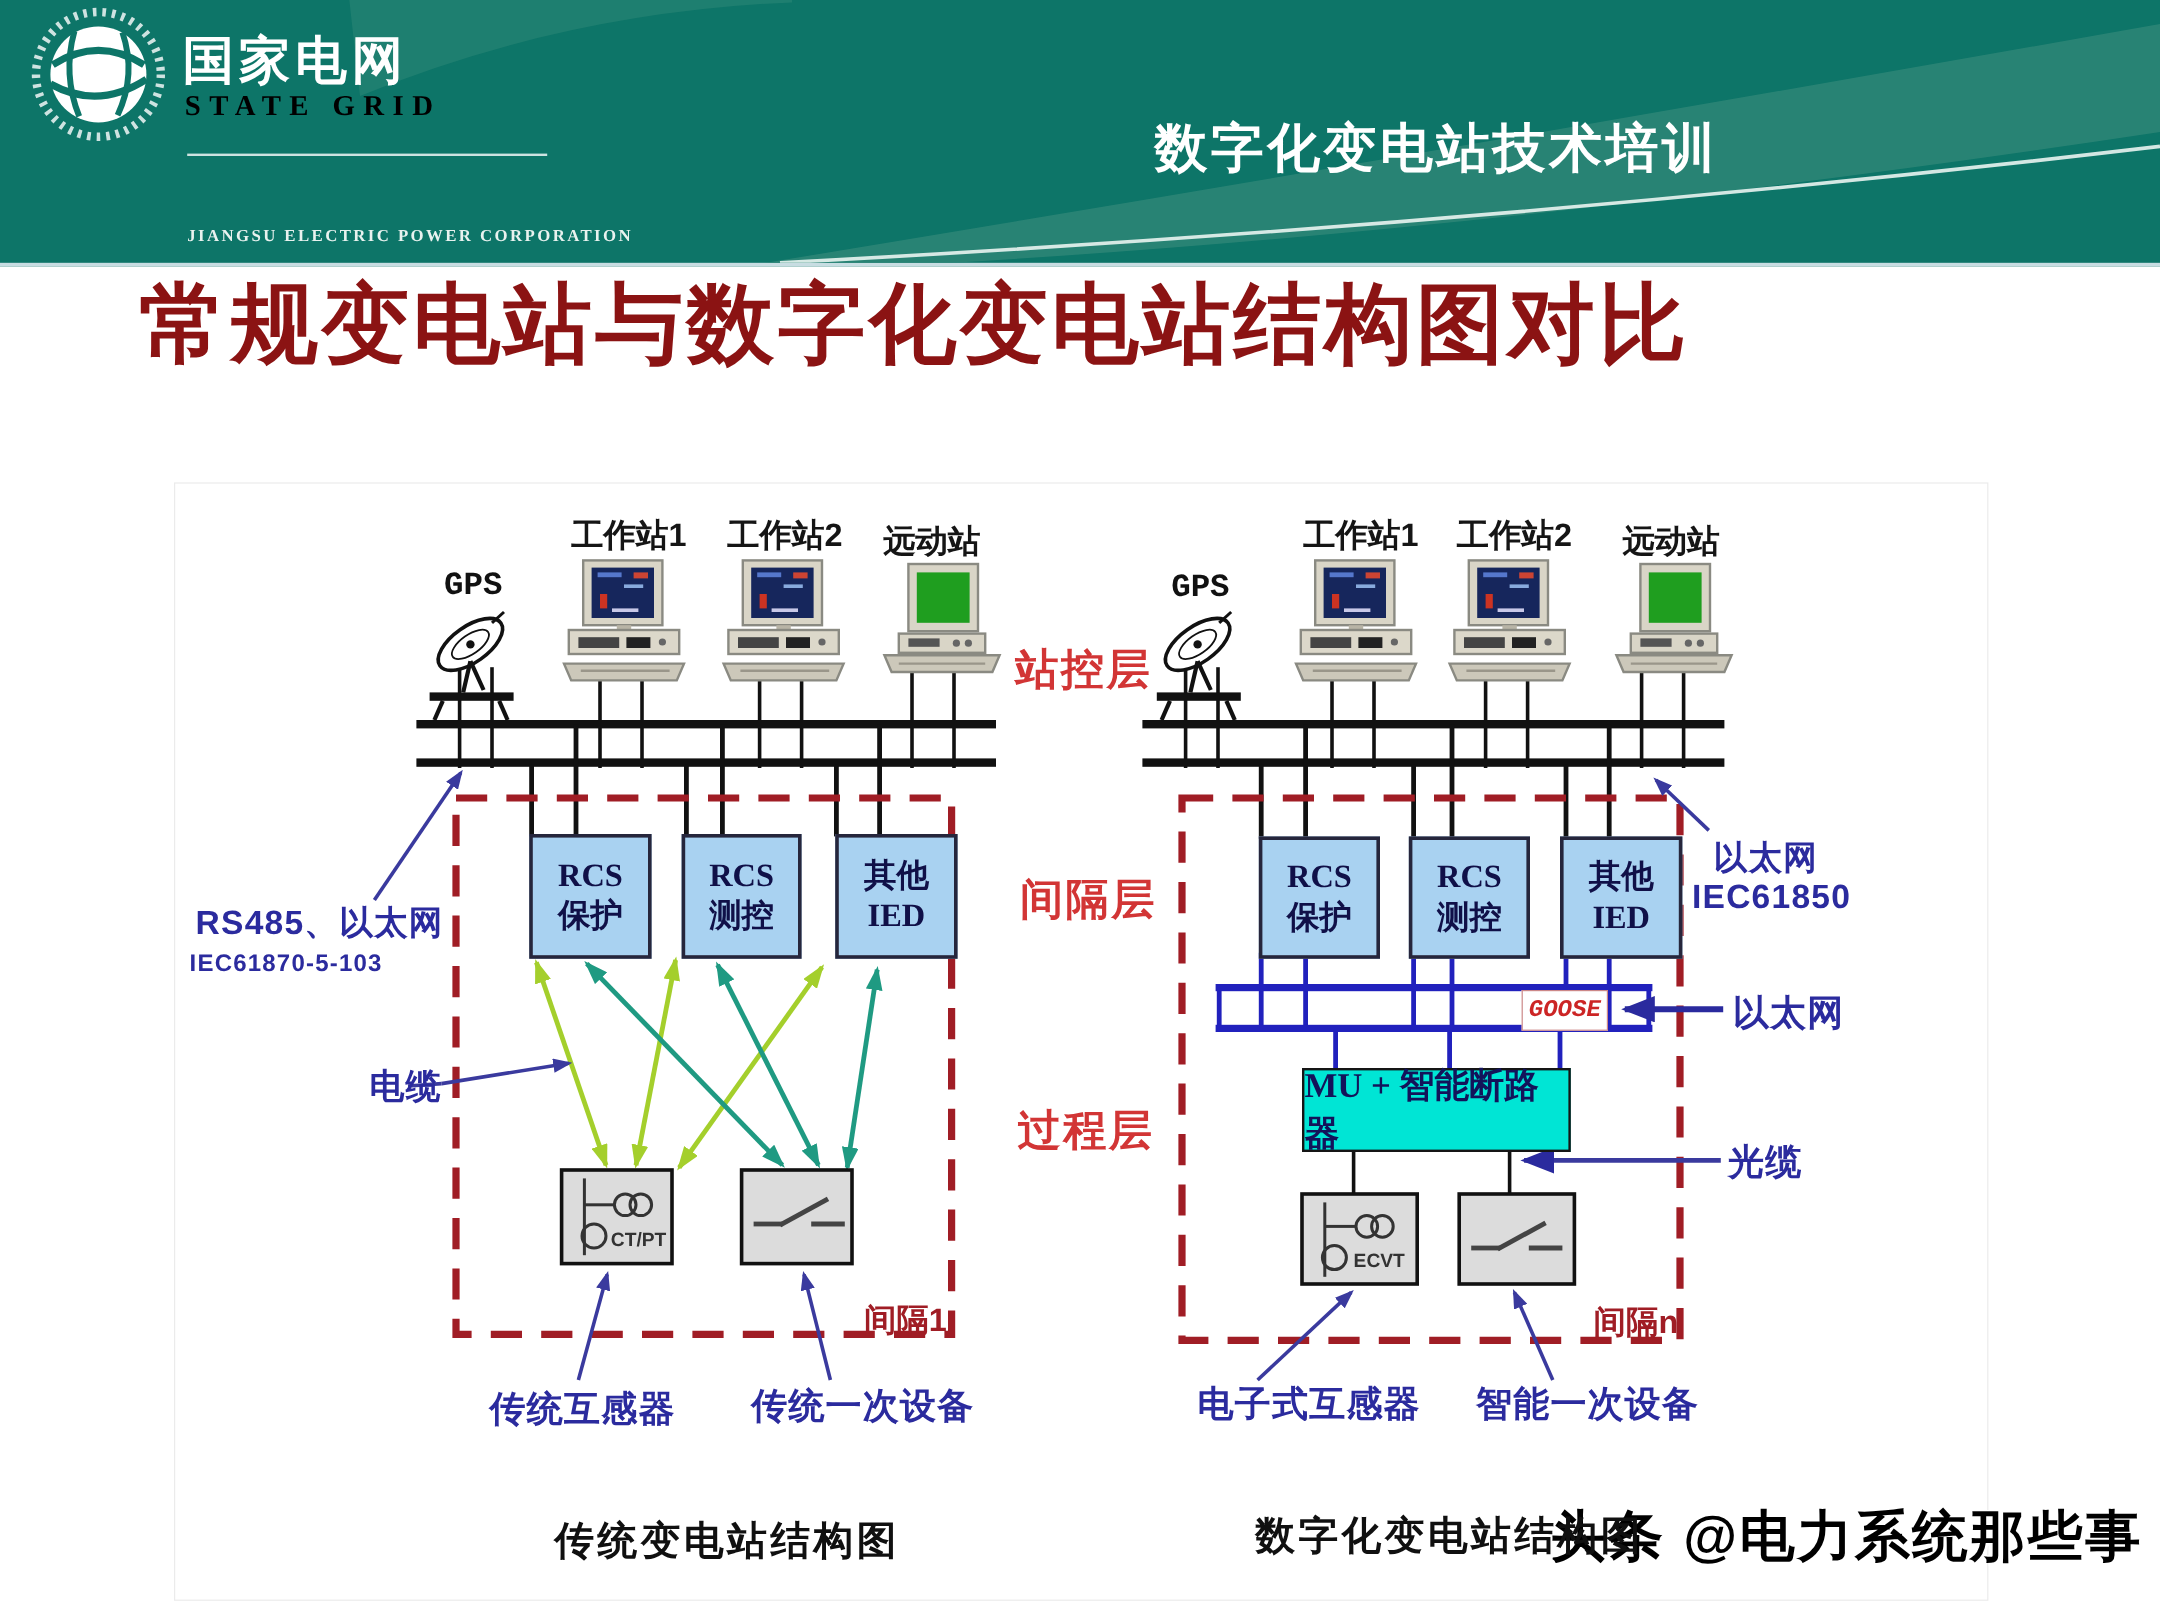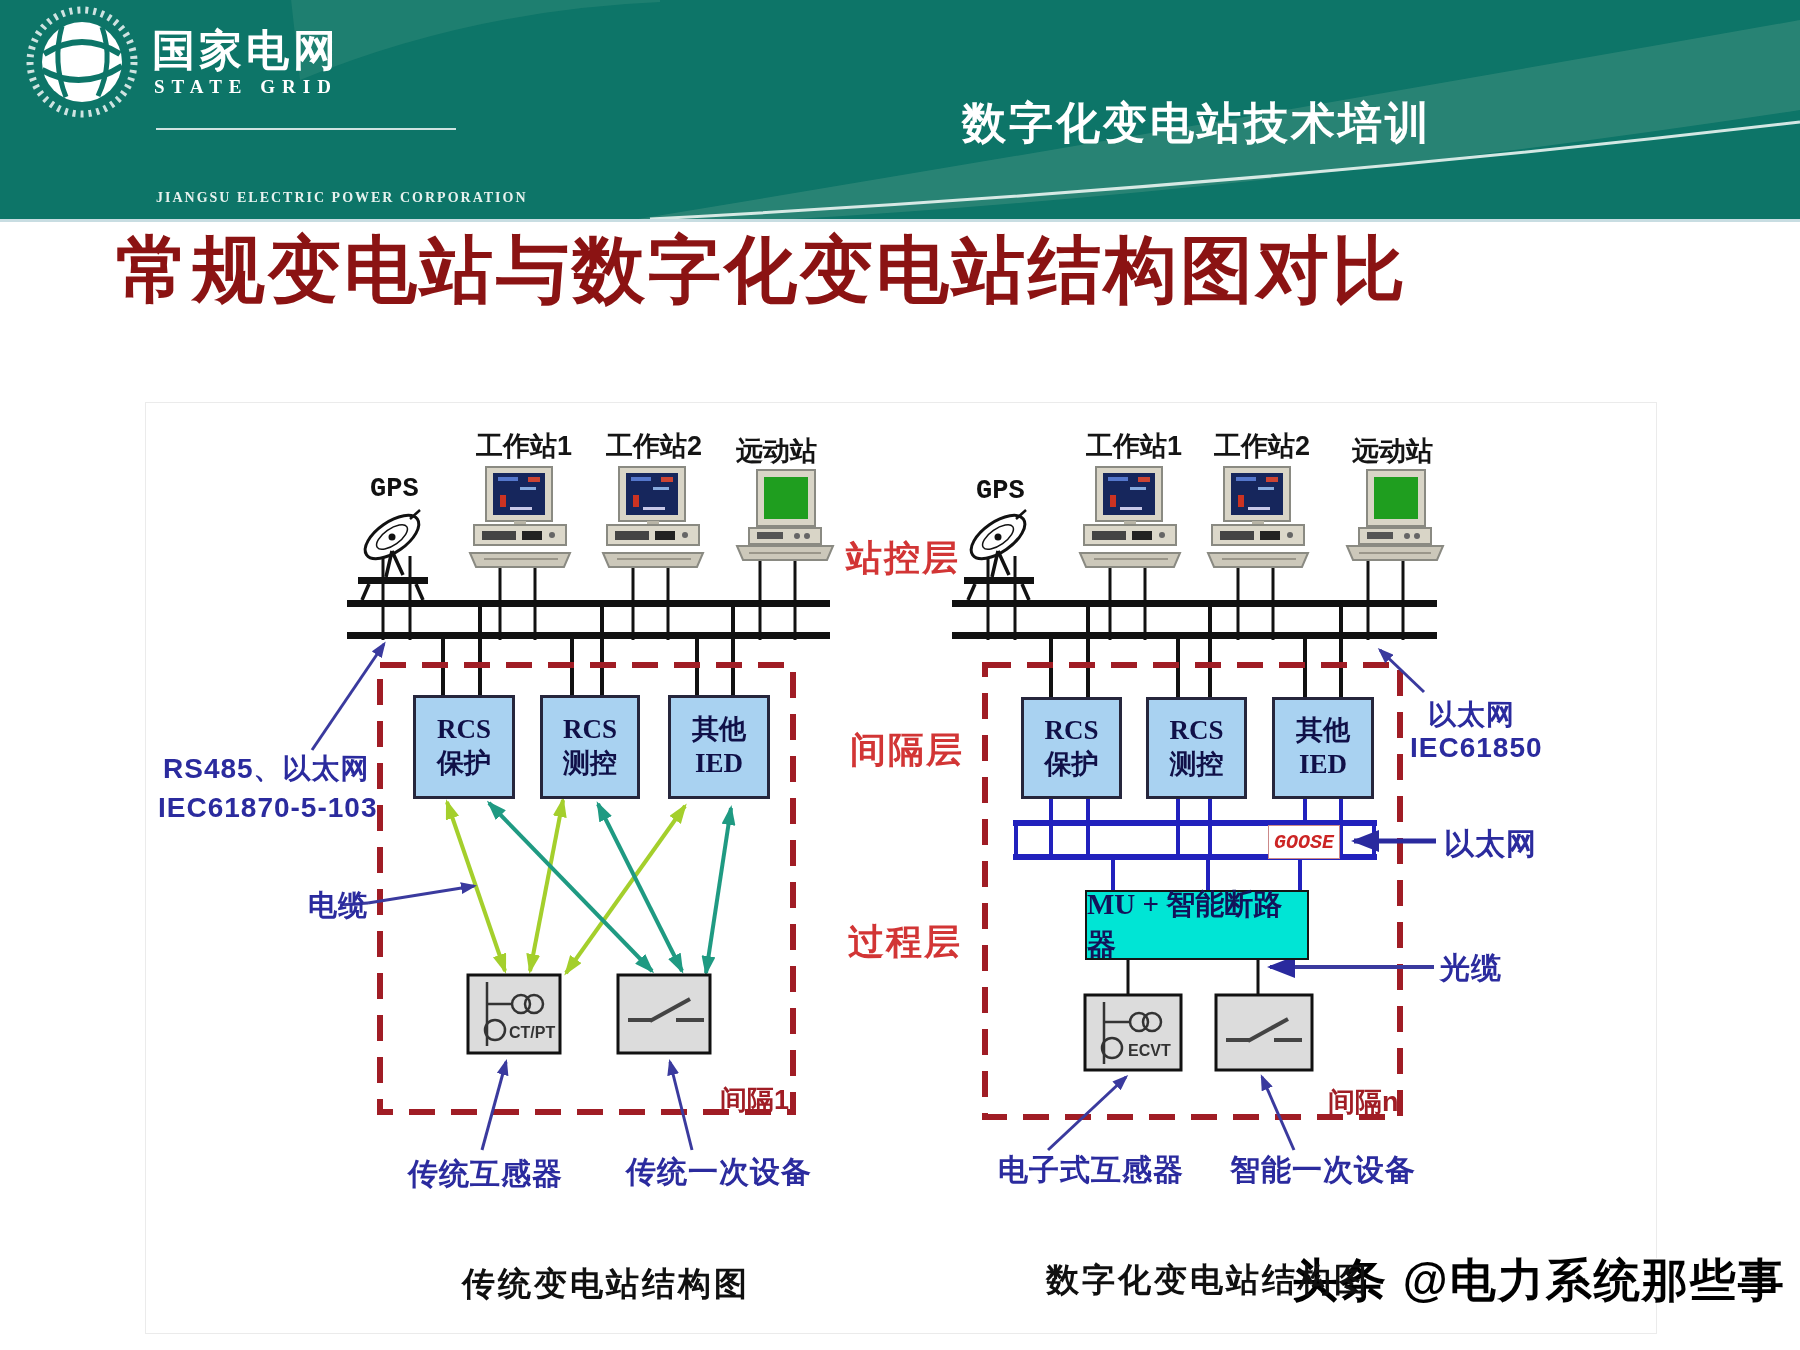--- a/index.html
+++ b/index.html
@@ -2,37 +2,37 @@
 <html><head>
 <meta charset="utf-8">
 <style>
   html,body{margin:0;padding:0;background:#fff;}
   .stage{position:relative;width:1800px;height:1350px;background:#ffffff;overflow:hidden;
          font-family:"Liberation Sans","DejaVu Sans",sans-serif;}
   .abs{position:absolute;white-space:nowrap;}
   
   .header{position:absolute;left:0;top:0;width:1800px;height:219px;background:#0d7568;border-bottom:3px solid #c8dde2;}
   .brand-cn{left:152px;top:22px;font-size:43px;font-weight:bold;color:#fff;letter-spacing:4px;}
-  .brand-en{left:154px;top:76px;font-size:19px;font-weight:bold;color:#ffffff;letter-spacing:7px;font-family:"Liberation Serif","DejaVu Serif",serif;}
+  .brand-en{left:154px;top:76px;font-size:24px;font-weight:bold;color:#000000;letter-spacing:7px;font-family:"Liberation Serif","DejaVu Serif",serif;}
   .divider{left:156px;top:128px;width:300px;height:2px;background:rgba(255,255,255,.8);}
   .company-cn{left:154px;top:140px;font-size:38px;font-weight:bold;color:#fff;letter-spacing:4px;}
   .company-en{left:156px;top:190px;font-size:14px;font-weight:bold;color:#e8f2ef;letter-spacing:2px;font-family:"Liberation Serif","DejaVu Serif",serif;}
   .course{left:962px;top:94px;font-size:44px;font-weight:bold;color:#fff;letter-spacing:3px;}
   .main-title{left:116px;top:222px;font-size:73px;font-weight:bold;color:#8b1313;letter-spacing:3px;}
   .frame{left:145px;top:402px;width:1510px;height:930px;border:1px solid #ebebeb;}
   
   .dev-lbl{font-size:27px;font-weight:bold;color:#151515;}
   .gps-lbl{font-size:27px;font-weight:bold;color:#111;font-family:"Liberation Mono","DejaVu Sans Mono",monospace;}
   .layer-lbl{font-size:36px;font-weight:bold;color:#d23535;letter-spacing:2px;}
   .blue-lbl{font-size:29px;font-weight:bold;color:#2b2b9e;letter-spacing:1px;}
   .bay-lbl{font-size:27px;font-weight:bold;color:#a01d25;text-align:right;}
   .cap{font-size:33px;font-weight:bold;color:#101010;letter-spacing:3px;}
   .bbox{position:absolute;background:#a9d2f1;border:3px solid #26263c;display:flex;flex-direction:column;
         align-items:center;justify-content:center;font-size:27px;font-weight:bold;color:#101048;line-height:1.25;
-        font-family:"Liberation Serif","DejaVu Serif",serif;}
+        font-family:"Liberation Serif","DejaVu Serif",serif;margin-left:28px;}
   .mu-box{position:absolute;left:1085px;top:890px;width:220px;height:66px;background:#00e5d5;border:2px solid #151515;
         display:flex;align-items:center;justify-content:center;font-size:29px;font-weight:bold;color:#13135a;
         font-family:"Liberation Serif","DejaVu Serif",serif;}
   .goose{position:absolute;left:1268px;top:825px;width:70px;height:32px;background:#fff;border:1px solid #cc8888;
         display:flex;align-items:center;justify-content:center;font-size:20px;font-weight:bold;color:#cc2525;
         font-family:"Liberation Mono","DejaVu Sans Mono",monospace;font-style:italic;}
   .watermark{left:1292px;top:1250px;font-size:46px;font-weight:bold;color:#000;letter-spacing:2px;
         text-shadow:2px 2px 0 #fff,-1px -1px 0 #fff,2px -1px 0 #fff;}
   svg{position:absolute;left:0;top:0;}
 </style>
@@ -289,21 +289,21 @@
   <div class="abs gps-lbl" style="left:976px;top:476px;">GPS</div>
   <div class="abs dev-lbl" style="left:1086px;top:428px;">工作站1</div>
   <div class="abs dev-lbl" style="left:1214px;top:428px;">工作站2</div>
   <div class="abs dev-lbl" style="left:1352px;top:433px;">远动站</div>
 
   <div class="abs layer-lbl" style="left:846px;top:534px;">站控层</div>
   <div class="abs layer-lbl" style="left:850px;top:726px;">间隔层</div>
   <div class="abs layer-lbl" style="left:848px;top:918px;">过程层</div>
 
   <div class="abs blue-lbl" style="left:163px;top:750px;font-size:28px;">RS485、以太网</div>
-  <div class="abs blue-lbl" style="left:158px;top:792px;font-size:28px;">IEC61870-5-103</div>
+  <div class="abs blue-lbl" style="left:158px;top:792px;font-size:20px;">IEC61870-5-103</div>
   <div class="abs blue-lbl" style="left:308px;top:886px;">电缆</div>
 
   <div class="abs blue-lbl" style="left:1428px;top:696px;font-size:28px;">以太网</div>
   <div class="abs blue-lbl" style="left:1410px;top:732px;font-size:28px;">IEC61850</div>
   <div class="abs blue-lbl" style="left:1444px;top:824px;font-size:30px;">以太网</div>
   <div class="abs blue-lbl" style="left:1440px;top:948px;font-size:30px;">光缆</div>
 
   <div class="abs bay-lbl" style="left:720px;top:1082px;">间隔1</div>
   <div class="abs bay-lbl" style="left:1328px;top:1084px;">间隔n</div>
 

